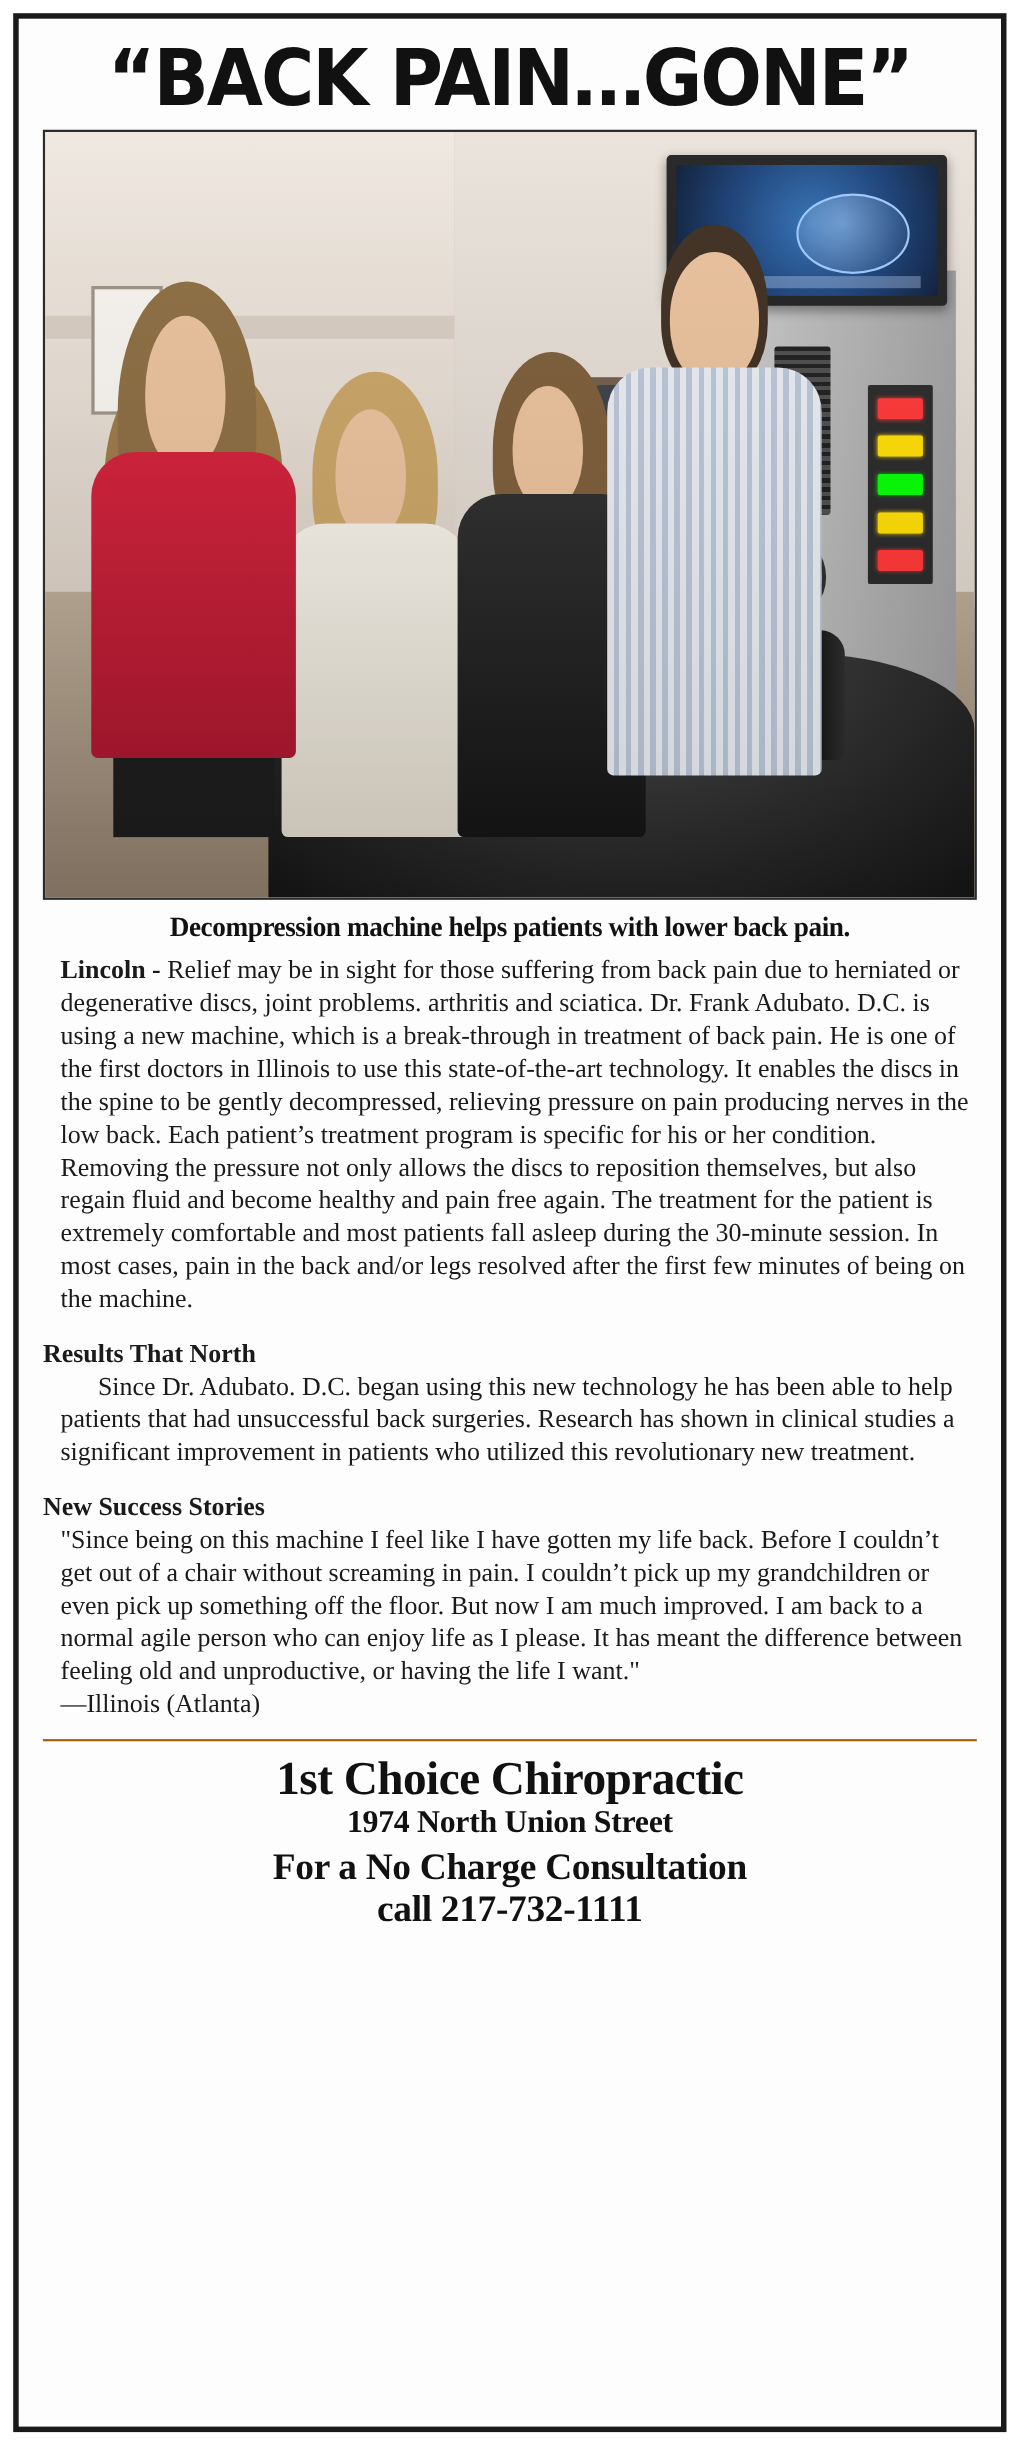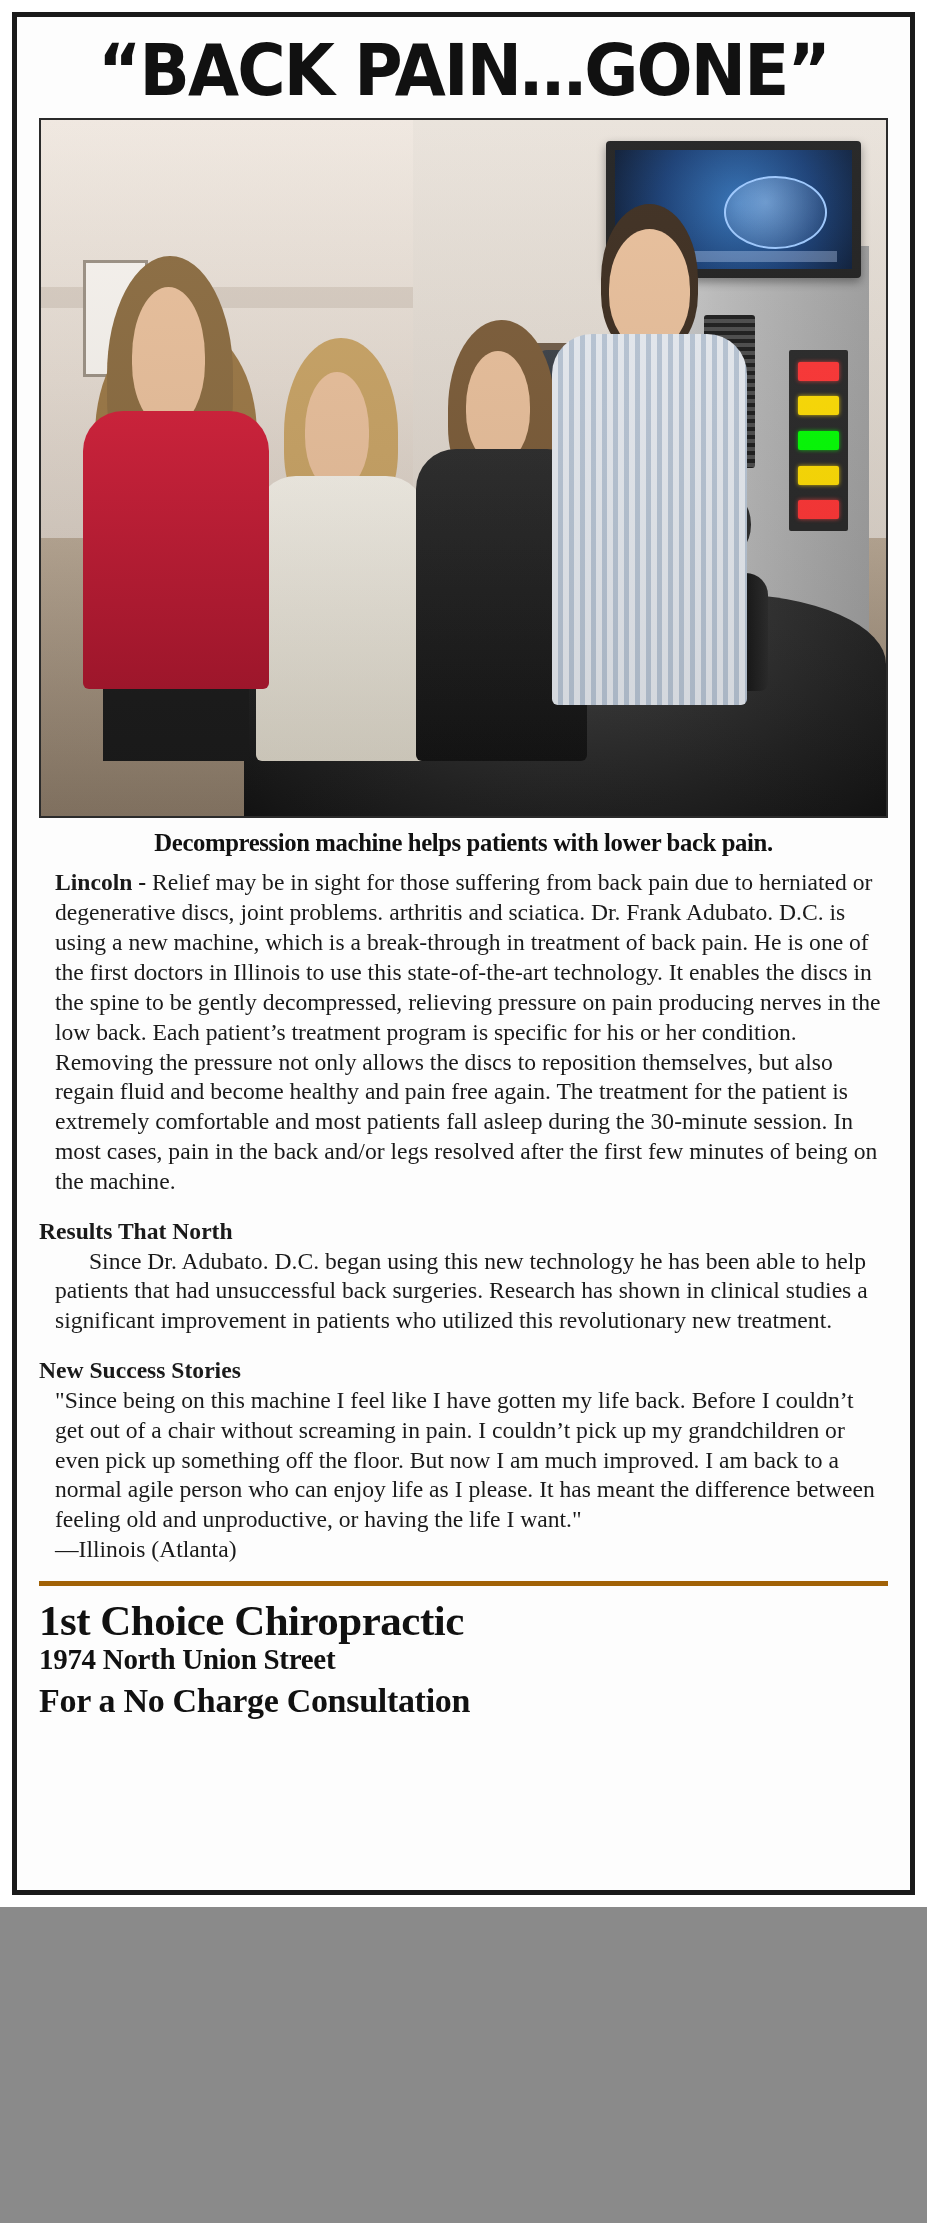--- a/index.html
+++ b/index.html
@@ -11,21 +11,21 @@
     width: 927px;
     height: 2223px;
     font-family: "Liberation Serif", serif;
     overflow: hidden;
   }
 
   .ad-outer {
     position: absolute;
     left: 0; top: 0;
     width: 927px;
-    height: 1907px;
+    height: 2223px;
     background: #ffffff;
     box-sizing: border-box;
     padding: 12px;
   }
   .ad-border {
     border: 5px solid #1a1a1a;
     width: 100%;
     height: 100%;
     box-sizing: border-box;
     padding: 16px 22px 0 22px;
@@ -276,23 +276,23 @@
     font-weight: bold;
     font-size: 23.6px;
     margin: 20px 0 0 0;
   }
   .indent { text-indent: 34px; }
   .sig { margin-top: 0; }
 
   
   .footer {
     margin-top: 16px;
-    border-top: 5px solid #a16207;
+    border-top: 2px solid #a16207;
     padding-top: 6px;
-    text-align: left;
+    text-align: center;
     color: #111;
   }
   .clinic-name {
     font-weight: bold;
     font-size: 43px;
     letter-spacing: -0.5px;
     line-height: 1.05;
     margin-top: 6px;
   }
   .addr1, .addr2 {
@@ -397,16 +397,17 @@
 
       <div class="subhead">New Success Stories</div>
       <p>"Since being on this machine I feel like I have gotten my life back. Before I couldn’t get out of a chair without screaming in pain. I couldn’t pick up my grandchildren or even pick up something off the floor. But now I am much improved. I am back to a normal agile person who can enjoy life as I please. It has meant the difference between feeling old and unproductive, or having the life I want."</p>
       <p class="sig">—Illinois (Atlanta)</p>
     </div>
 
     <div class="footer">
       <div class="clinic-name">1st Choice Chiropractic</div>
       <div class="addr1">1974 North Union Street</div>
       <div class="consult">For a No Charge Consultation</div>
+      <div class="phone">call  217-732-1111</div>
     </div>
 
   </div>
 </div>
 
 </body></html>

